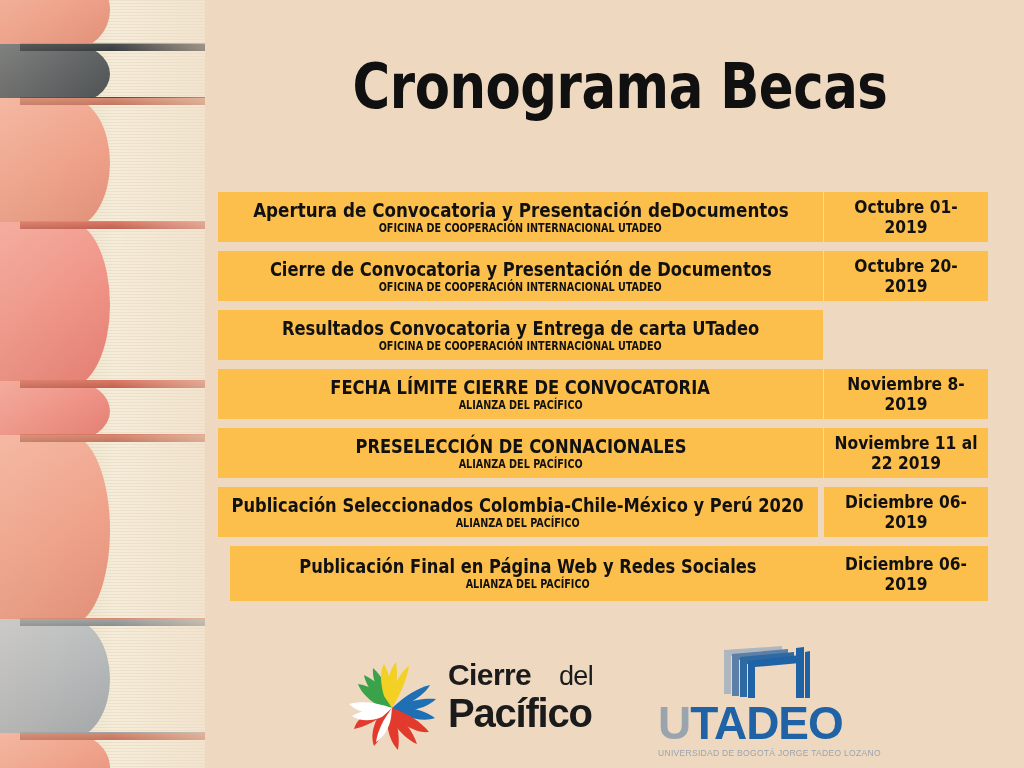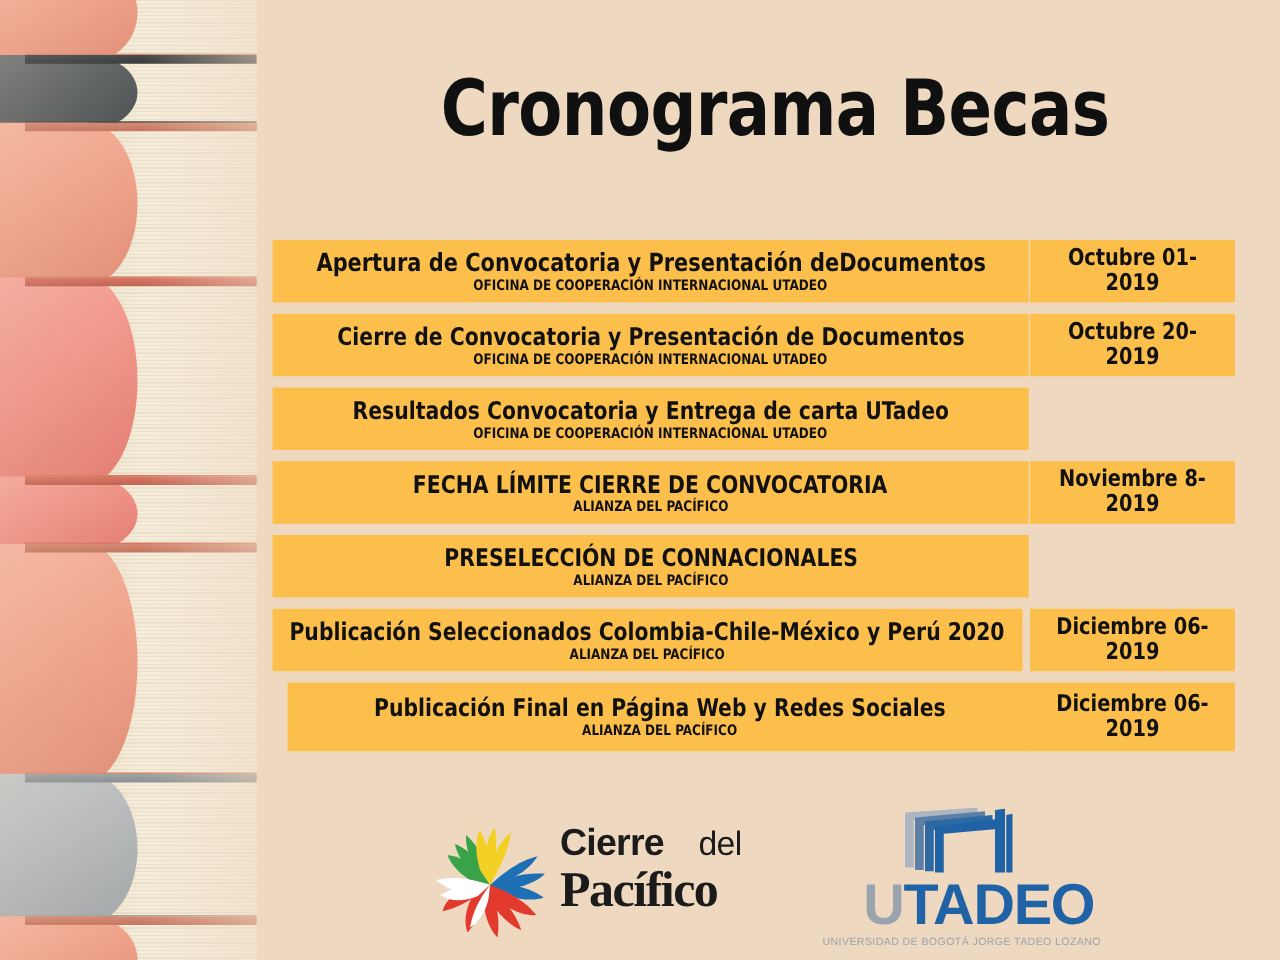--- a/index.html
+++ b/index.html
@@ -222,21 +222,21 @@
     line-height: 32px;
     font-weight: 700;
     letter-spacing: -0.6px;
   }
   .ap-line1 .light {
     font-weight: 400;
     font-size: 27px;
     margin-left: 20px;
   }
   .ap-line2 {
-    font-family: Liberation Serif, serif;
+    font-family: Liberation Sans, sans-serif;
     font-size: 40px;
     line-height: 42px;
     font-weight: 700;
     letter-spacing: -1.2px;
   }
 
   
   #logo-utadeo {
     position: absolute;
     left: 440px;
@@ -249,21 +249,20 @@
     left: 60px;
     top: 0;
     width: 96px;
     height: 56px;
   }
   #ut-word {
     position: absolute;
     left: 0;
     top: 55px;
     width: 250px;
-    text-align: center;
     font-family: "Liberation Sans", sans-serif;
     font-weight: 700;
     font-size: 46px;
     line-height: 48px;
     letter-spacing: -1px;
     color: #1f63a6;
   }
   #ut-word .u { color: #9aa4ae; }
   #ut-tag {
     position: absolute;
@@ -372,20 +371,23 @@
       </div>
       <div class="cell-date">
         <div class="dt-text">Noviembre 8-2019</div>
       </div>
     </div>
 
     <div class="row row-5">
       <div class="cell-event">
         <div class="ev-main">PRESELECCIÓN DE CONNACIONALES</div>
         <div class="ev-sub">ALIANZA DEL PACÍFICO</div>
+      </div>
+      <div class="cell-date">
+        <div class="dt-text">Noviembre 11 al 22 2019</div>
       </div>
     </div>
 
     <div class="row row-6">
       <div class="cell-event">
         <div class="ev-main">Publicación Seleccionados Colombia-Chile-México y Perú 2020</div>
         <div class="ev-sub">ALIANZA DEL PACÍFICO</div>
       </div>
       <div class="cell-date">
         <div class="dt-text">Diciembre 06-2019</div>

